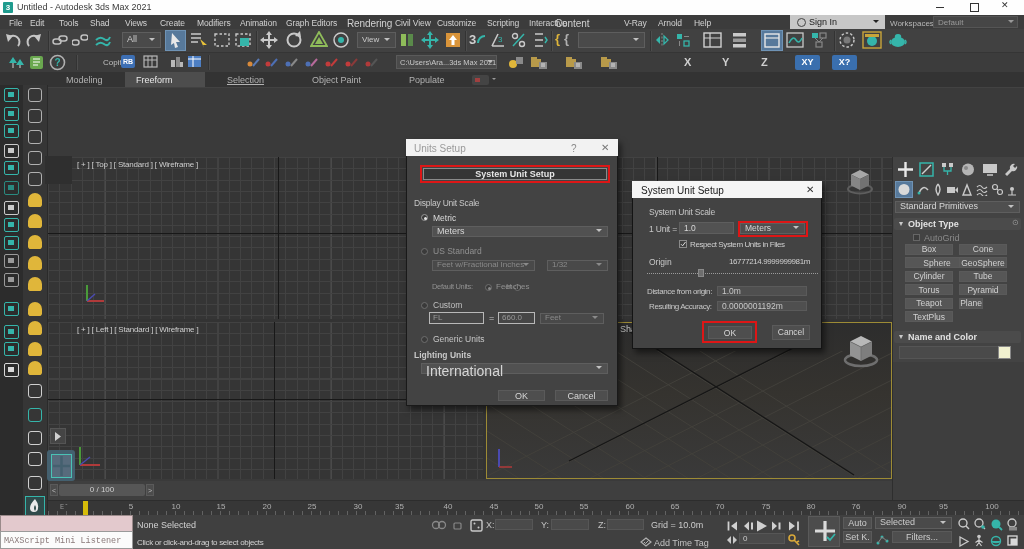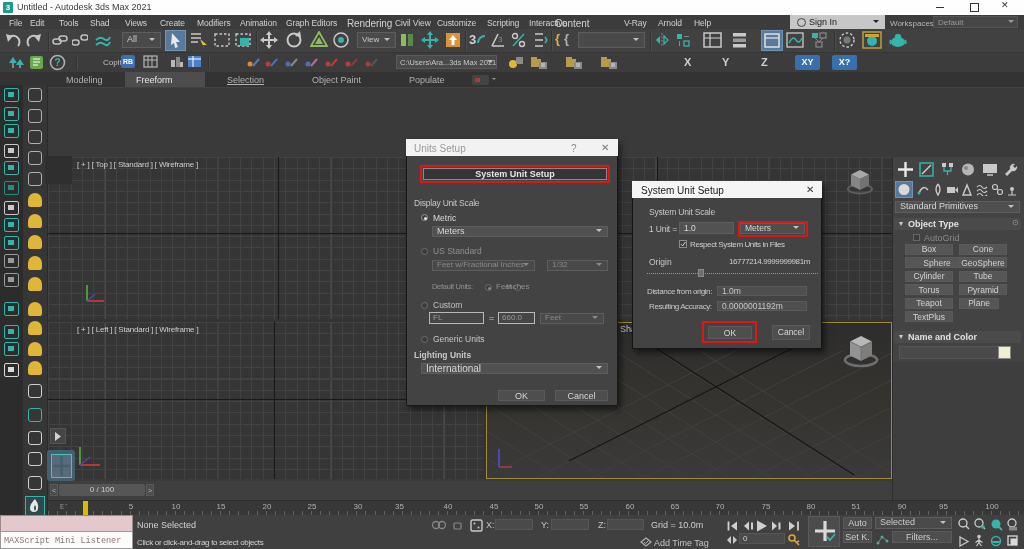--- a/index.html
+++ b/index.html
@@ -465,21 +465,21 @@
       <div style="position:absolute;left:347px;top:1px;width:16px;font-size:8px;color:#b0b0b0">35</div>
       <div style="position:absolute;left:392px;top:1px;width:16px;text-align:center;font-size:8px;color:#b0b0b0">40</div>
       <div style="position:absolute;left:438px;top:1px;width:16px;text-align:center;font-size:8px;color:#b0b0b0">45</div>
       <div style="position:absolute;left:483px;top:1px;width:16px;text-align:center;font-size:8px;color:#b0b0b0">50</div>
       <div style="position:absolute;left:528px;top:1px;width:16px;text-align:center;font-size:8px;color:#b0b0b0">55</div>
       <div style="position:absolute;left:574px;top:1px;width:16px;text-align:center;font-size:8px;color:#b0b0b0">60</div>
       <div style="position:absolute;left:619px;top:1px;width:16px;text-align:center;font-size:8px;color:#b0b0b0">65</div>
       <div style="position:absolute;left:664px;top:1px;width:16px;text-align:center;font-size:8px;color:#b0b0b0">70</div>
       <div style="position:absolute;left:710px;top:1px;width:16px;text-align:center;font-size:8px;color:#b0b0b0">75</div>
       <div style="position:absolute;left:755px;top:1px;width:16px;text-align:center;font-size:8px;color:#b0b0b0">80</div>
-      <div style="position:absolute;left:800px;top:1px;width:16px;text-align:center;font-size:8px;color:#b0b0b0">51</div>
+      <div style="position:absolute;left:800px;top:1px;width:16px;text-align:center;font-size:8px;color:#b0b0b0">76</div>
       <div style="position:absolute;left:846px;top:1px;width:16px;text-align:center;font-size:8px;color:#b0b0b0">90</div>
       <div style="position:absolute;left:891px;top:1px;width:16px;font-size:8px;color:#b0b0b0">95</div>
       <div style="position:absolute;left:936px;top:1px;width:16px;text-align:center;font-size:8px;color:#b0b0b0">100</div>
       <div style="position:absolute;left:35px;top:0;width:5px;height:15px;background:#d6bb0a"></div>
       <div style="position:absolute;left:12px;top:2px;font-size:7px;color:#9a9a9a;font-family:'Liberation Mono',monospace">Eˇ</div>
     </div>
 <div style="position:absolute;left:0px;top:515px;width:1024px;height:34px;background:#404040"></div>
 <div style="position:absolute;left:0px;top:515px;width:133px;height:17px;background:#e3c9cd;border:1px solid #9a8a8a;box-sizing:border-box"></div>
 <div style="position:absolute;left:0px;top:531px;width:133px;height:18px;background:#fbfbfb;border:1px solid #9a9a9a;box-sizing:border-box"></div>
 <div style="position:absolute;left:4px;top:536px;font-size:8.5px;color:#8a7a7a;white-space:nowrap;font-family:'Liberation Mono',monospace">MAXScript Mini Listener</div>
@@ -629,21 +629,21 @@
 <div style="position:absolute;left:924px;top:233px;font-size:9px;color:#8a8a8a;white-space:nowrap;">AutoGrid</div>
 <div style="position:absolute;left:905px;top:243.5px;width:48px;height:11px;background:#565656;border:1px solid #5a5a5a;box-sizing:border-box;color:#d2d2d2;font-size:8.5px;display:flex;align-items:center;justify-content:center;">Box</div>
 <div style="position:absolute;left:959px;top:243.5px;width:48px;height:11px;background:#565656;border:1px solid #5a5a5a;box-sizing:border-box;color:#d2d2d2;font-size:8.5px;display:flex;align-items:center;justify-content:center;">Cone</div>
 <div style="position:absolute;left:905px;top:257px;width:64px;height:11px;background:#565656;border:1px solid #5a5a5a;box-sizing:border-box;color:#d2d2d2;font-size:8.5px;display:flex;align-items:center;justify-content:center;">Sphere</div>
 <div style="position:absolute;left:959px;top:257px;width:48px;height:11px;background:#565656;border:1px solid #5a5a5a;box-sizing:border-box;color:#d2d2d2;font-size:8.5px;display:flex;align-items:center;justify-content:center;">GeoSphere</div>
 <div style="position:absolute;left:905px;top:270.5px;width:48px;height:11px;background:#565656;border:1px solid #5a5a5a;box-sizing:border-box;color:#d2d2d2;font-size:8.5px;display:flex;align-items:center;justify-content:center;">Cylinder</div>
 <div style="position:absolute;left:959px;top:270.5px;width:48px;height:11px;background:#565656;border:1px solid #5a5a5a;box-sizing:border-box;color:#d2d2d2;font-size:8.5px;display:flex;align-items:center;justify-content:center;">Tube</div>
 <div style="position:absolute;left:905px;top:284px;width:48px;height:11px;background:#565656;border:1px solid #5a5a5a;box-sizing:border-box;color:#d2d2d2;font-size:8.5px;display:flex;align-items:center;justify-content:center;">Torus</div>
 <div style="position:absolute;left:959px;top:284px;width:48px;height:11px;background:#565656;border:1px solid #5a5a5a;box-sizing:border-box;color:#d2d2d2;font-size:8.5px;display:flex;align-items:center;justify-content:center;">Pyramid</div>
 <div style="position:absolute;left:905px;top:297.5px;width:48px;height:11px;background:#565656;border:1px solid #5a5a5a;box-sizing:border-box;color:#d2d2d2;font-size:8.5px;display:flex;align-items:center;justify-content:center;">Teapot</div>
-<div style="position:absolute;left:959px;top:297.5px;width:40px;height:11px;background:#565656;border:1px solid #5a5a5a;box-sizing:border-box;color:#d2d2d2;font-size:8.5px;display:flex;align-items:center;justify-content:center;">Plane</div>
+<div style="position:absolute;left:959px;top:297.5px;width:24px;height:11px;background:#565656;border:1px solid #5a5a5a;box-sizing:border-box;color:#d2d2d2;font-size:8.5px;display:flex;align-items:center;justify-content:center;">Plane</div>
 <div style="position:absolute;left:905px;top:311px;width:48px;height:11px;background:#565656;border:1px solid #5a5a5a;box-sizing:border-box;color:#d2d2d2;font-size:8.5px;display:flex;align-items:center;justify-content:center;">TextPlus</div>
 <div style="position:absolute;left:894px;top:331px;width:127px;height:12px;background:#4b4b4b;border-radius:2px"></div>
 <div style="position:absolute;left:899px;top:332px;font-size:8px;color:#c9c9c9;white-space:nowrap;">▾</div>
 <div style="position:absolute;left:908px;top:332px;font-size:9px;color:#e2e2e2;white-space:nowrap;font-weight:bold">Name and Color</div>
 <div style="position:absolute;left:899px;top:346px;width:112px;height:13px;background:#4a4a4a;border:1px solid #555;box-sizing:border-box"></div>
 <div style="position:absolute;left:998px;top:346px;width:13px;height:13px;background:#f0f0cf;border:1px solid #888;box-sizing:border-box"></div>
 <div style="position:absolute;left:893px;top:362px;width:131px;height:138px;background:#3e3e3e"></div>
 <div style="position:absolute;left:406px;top:139px;width:211.5px;height:267px;background:#434343;border:1px solid #191919;box-shadow:3px 4px 6px rgba(0,0,0,0.5);box-sizing:border-box"></div>
 <div style="position:absolute;left:406px;top:139px;width:211.5px;height:17px;background:#f2f2f2"></div>
 <div style="position:absolute;left:414px;top:143px;font-size:10px;color:#9a9a9a;white-space:nowrap;">Units Setup</div>
@@ -687,21 +687,21 @@
 <div style="position:absolute;left:498px;top:312px;width:37px;height:12px;background:#464646;border:1.5px solid #b8b8b8;box-sizing:border-box;color:#999;font-size:8px;padding-left:3px">660.0</div>
 <div style="position:absolute;left:540px;top:313px;width:64px;height:11px;background:#494949;border:1px solid #5e5e5e;box-sizing:border-box"></div>
     <div style="position:absolute;left:545px;top:313px;font-size:8px;color:#8a8a8a;white-space:nowrap;">Feet</div>
     <div style="position:absolute;left:592px;top:316px;width:8px;height:5px;">
       <span style="display:block;width:0;height:0;border-left:3px solid transparent;border-right:3px solid transparent;border-top:3px solid #8a8a8a"></span>
     </div>
 <div style="position:absolute;left:421px;top:336px;width:7px;height:7px;border:1px solid #6e6e6e;border-radius:50%;background:#3a3a3a;box-sizing:border-box"></div>
 <div style="position:absolute;left:433px;top:334px;font-size:8.5px;color:#c8c8c8;white-space:nowrap;">Generic Units</div>
 <div style="position:absolute;left:414px;top:350px;font-size:8.5px;color:#c8c8c8;white-space:nowrap;font-weight:bold;">Lighting Units</div>
 <div style="position:absolute;left:421px;top:363px;width:187px;height:11px;background:#515151;border:1px solid #5e5e5e;box-sizing:border-box"></div>
-    <div style="position:absolute;left:426px;top:363px;font-size:10px;color:#d6d6d6;white-space:nowrap;">International</div>
+    <div style="position:absolute;left:426px;top:363px;font-size:14px;color:#d6d6d6;white-space:nowrap;">International</div>
     <div style="position:absolute;left:596px;top:366px;width:8px;height:5px;">
       <span style="display:block;width:0;height:0;border-left:3px solid transparent;border-right:3px solid transparent;border-top:3px solid #c2c2c2"></span>
     </div>
 <div style="position:absolute;left:498px;top:390px;width:47px;height:11px;background:#4e4e4e;border:1px solid #5a5a5a;box-sizing:border-box;color:#d6d6d6;font-size:9px;display:flex;align-items:center;justify-content:center;">OK</div>
 <div style="position:absolute;left:555px;top:390px;width:53px;height:11px;background:#4e4e4e;border:1px solid #5a5a5a;box-sizing:border-box;color:#d6d6d6;font-size:9px;display:flex;align-items:center;justify-content:center;">Cancel</div>
 <div style="position:absolute;left:632px;top:181px;width:190px;height:168px;background:#434343;border:1px solid #141414;box-shadow:3px 4px 6px rgba(0,0,0,0.5);box-sizing:border-box"></div>
 <div style="position:absolute;left:632px;top:181px;width:190px;height:17px;background:#f5f5f5"></div>
 <div style="position:absolute;left:641px;top:185px;font-size:10px;color:#1a1a1a;white-space:nowrap;">System Unit Setup</div>
 <div style="position:absolute;left:806px;top:184px;font-size:10px;color:#333;white-space:nowrap;">✕</div>
 <div style="position:absolute;left:649px;top:207px;font-size:8.5px;color:#c8c8c8;white-space:nowrap;letter-spacing:-0.2px">System Unit Scale</div>

